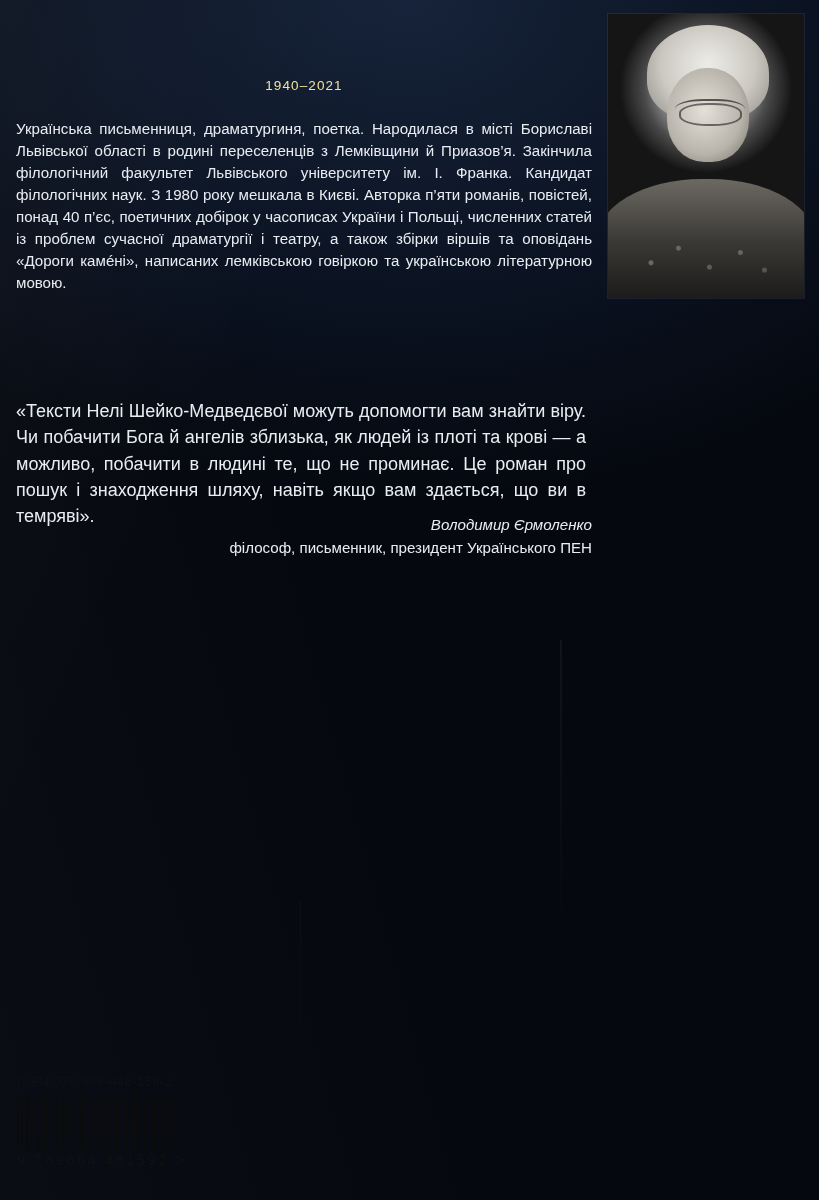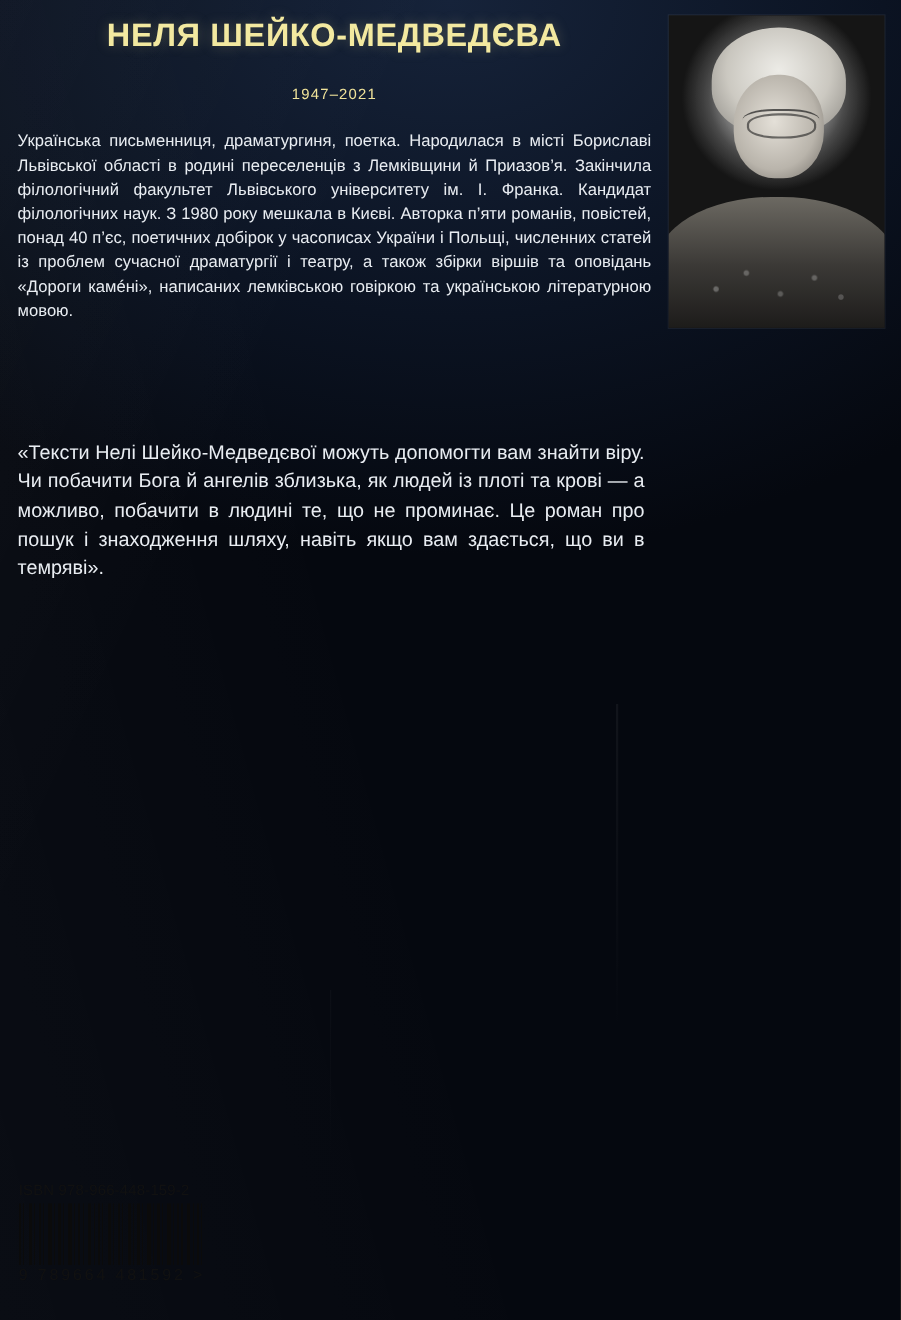--- a/index.html
+++ b/index.html
@@ -219,28 +219,31 @@
 </style>
 </head>
 <body>
 
 <div class="cover">
 
   <div class="noise"></div>
   <div class="streak" style="left:560px; top:640px; width:2px; height:300px;"></div>
   <div class="streak" style="left:300px; top:900px; width:1px; height:160px; opacity:0.5;"></div>
 
-  <div class="title">НЕЛЯ ШЕЙКО-МЕДВЕДЄВА</div>
-
-  <div class="years">1947–2021</div>
+
+  <div class="years">1940–2021</div>
 
   <div class="bio">Українська письменниця, драматургиня, поетка. Народилася в місті Бориславі Львівської області в родині переселенців з Лемківщини й Приазов’я. Закінчила філологічний факультет Львівського університету ім. І. Франка. Кандидат філологічних наук. З 1980 року мешкала в Києві. Авторка п’яти романів, повістей, понад 40 п’єс, поетичних добірок у часописах України і Польщі, численних статей із проблем сучасної драматургії і театру, а також збірки віршів та оповідань «Дороги камéні», написаних лемківською говіркою та українською літературною мовою.</div>
 
   <div class="quote">«Тексти Нелі Шейко-Медведєвої можуть допомогти вам знайти віру. Чи побачити Бога й ангелів зблизька, як людей із плоті та крові — а можливо, побачити в людині те, що не проминає. Це роман про пошук і знаходження шляху, навіть якщо вам здається, що ви в темряві».</div>
 
+  <div class="attrib">
+    <div class="name">Володимир Єрмоленко</div>
+    <div>філософ, письменник, президент Українського ПЕН</div>
+  </div>
 
   <div class="portrait">
     <div class="ph"></div>
     <div class="hair"></div>
     <div class="face"></div>
     <div class="glasses"></div>
     <div class="body"></div>
     <div class="shine"></div>
   </div>
 

